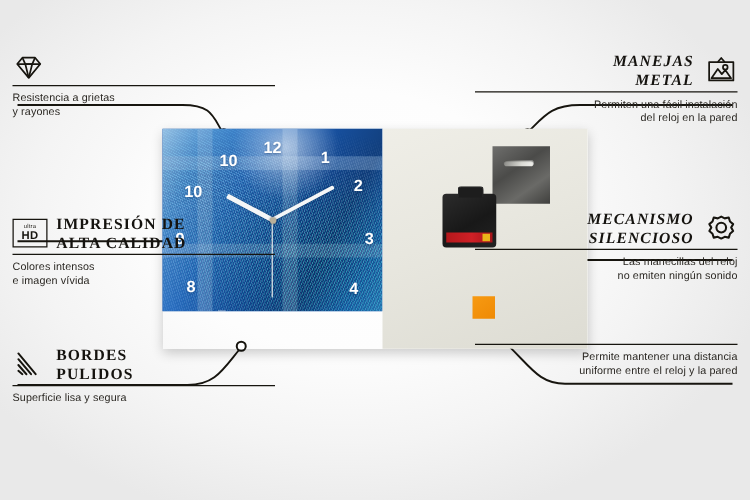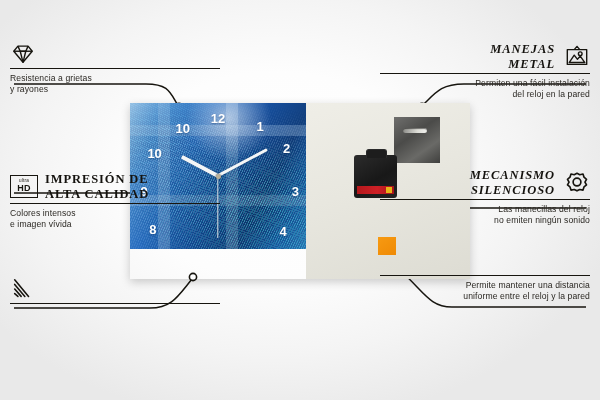--- a/index.html
+++ b/index.html
@@ -251,22 +251,25 @@
       <span class="ico">
         <svg viewBox="0 0 28 26">
             <g stroke="#17150f" stroke-width="1.7" stroke-linecap="round">
           <path d="M5 3 L20 21"></path>
               <path d="M5 8 L16 21"></path>
               <path d="M5 13 L12 21"></path>
               <path d="M5 18 L8.5 21"></path>
         </g>
           </svg>
       </span>
-    </div>
-    <div class="rule"></div>
+      <span class="title">BORDES
+PULIDOS</span>
+    </div>
+    <div class="rule"></div>
+    <div class="desc">Superficie lisa y segura</div>
   </div>
 
   <div class="feat right" style="top:42px">
     <div class="head">
       <span class="ico">
         <svg viewBox="0 0 28 26">
             <g fill="none" stroke="#17150f" stroke-width="1.5" stroke-linejoin="round">
           <path d="M11 5 L14 1.5 L17 5"></path>
           <rect x="3.5" y="5" width="21" height="16"></rect>
           <path d="M5.5 19 L11 11 L14.5 15.5 L17.5 12 L22.5 19 Z"></path>

